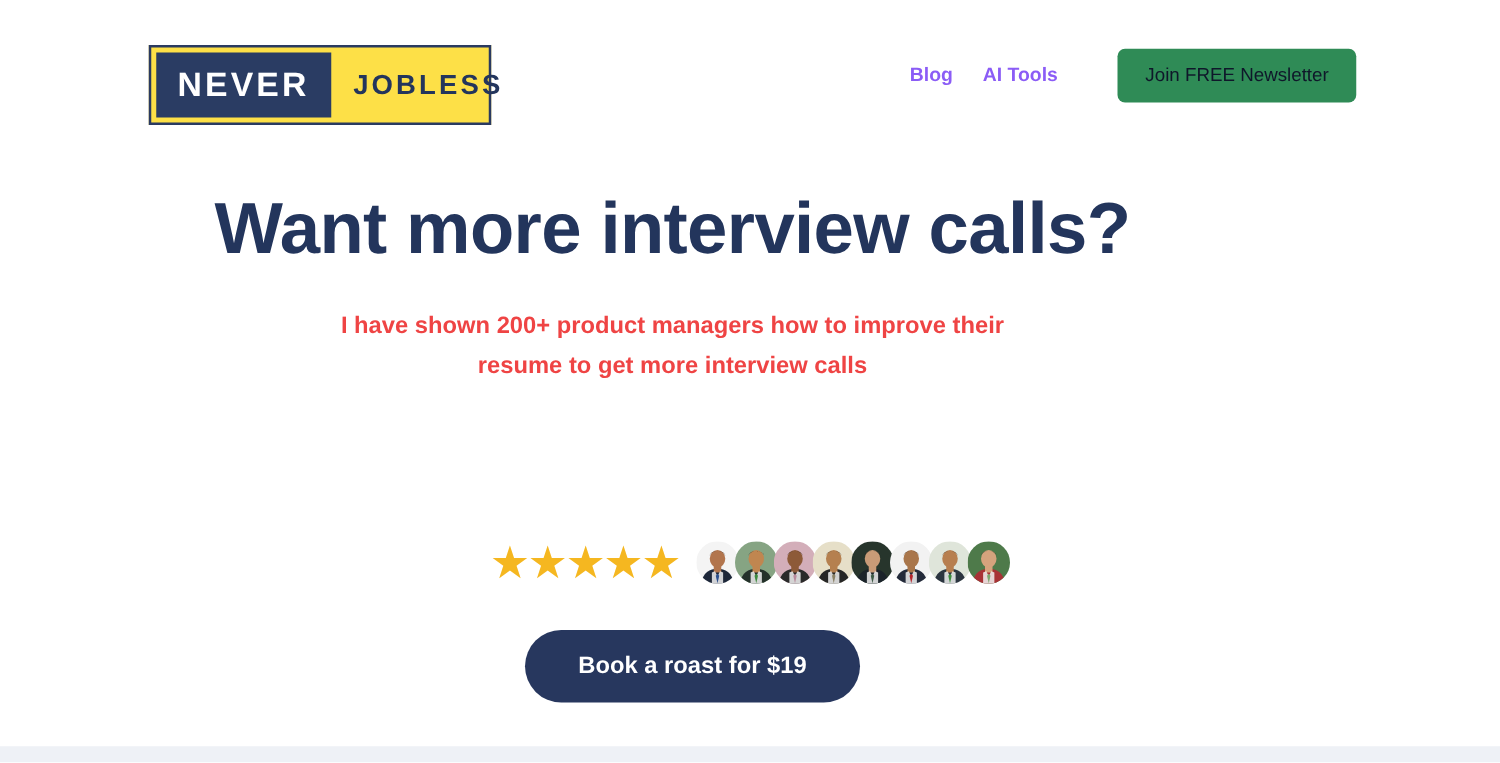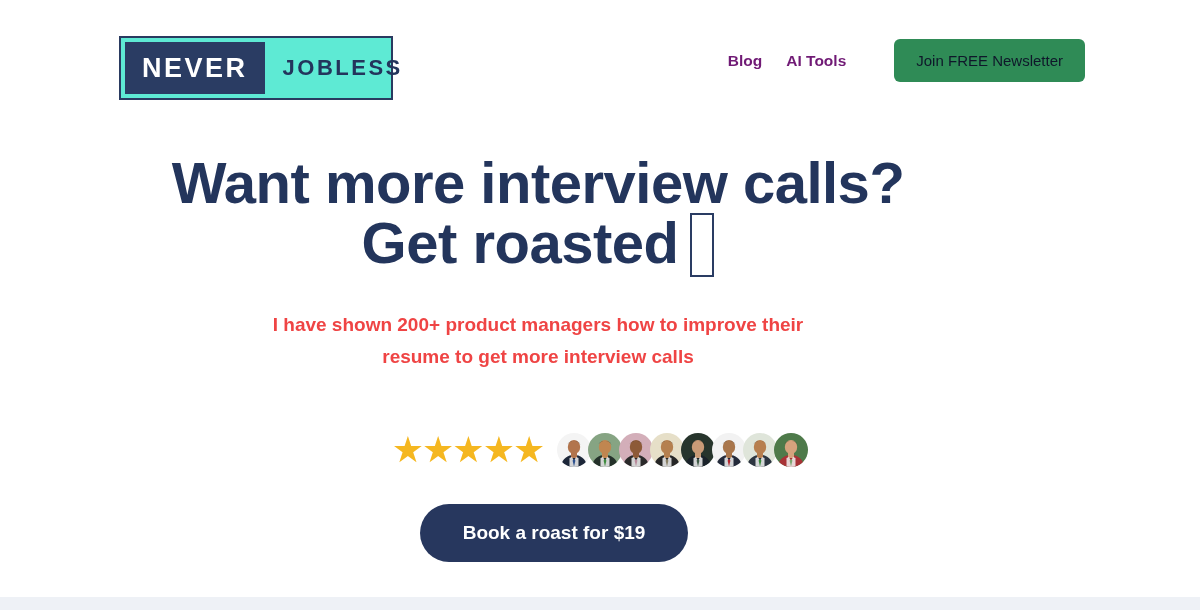--- a/index.html
+++ b/index.html
@@ -26,21 +26,21 @@
     align-items: center;
   }
 
   .logo {
     position: absolute;
     left: 119px;
     top: 36px;
     width: 274px;
     height: 64px;
     border: 2px solid #2a3a60;
-    background: #5eead4;
+    background: #fde047;
     box-sizing: border-box;
     display: flex;
     align-items: center;
     padding: 4px;
   }
   .logo-never {
     background: #2a3c63;
     color: #ffffff;
     font-size: 27px;
     font-weight: bold;
@@ -65,21 +65,21 @@
 
   .nav {
     position: absolute;
     right: 115px;
     top: 39px;
     display: flex;
     align-items: center;
     gap: 0px;
   }
   .nav-link {
-    color: #701a75;
+    color: #8b5cf6;
     font-size: 15.5px;
     font-weight: bold;
     text-decoration: none;
     padding: 0 12px;
     line-height: 43px;
     cursor: pointer;
     white-space: nowrap;
   }
   .nav-link:first-child { padding-left: 0; }
   .nav-cta {
@@ -223,23 +223,20 @@
     <a class="nav-link" href="#">AI Tools</a>
     <button class="nav-cta">Join FREE Newsletter</button>
   </nav>
 
 </div>
 
 <div class="hero">
 
   <h1 class="headline">
     <span>Want more interview calls?</span>
-    <span class="line2">
-      <span>Get roasted</span><span class="tofu"></span>
-    </span>
   </h1>
 
   <p class="subhead">
     <span>I have shown 200+ product managers how to improve their</span>
     <span>resume to get more interview calls</span>
   </p>
 
 </div>
 
 <div class="social">

